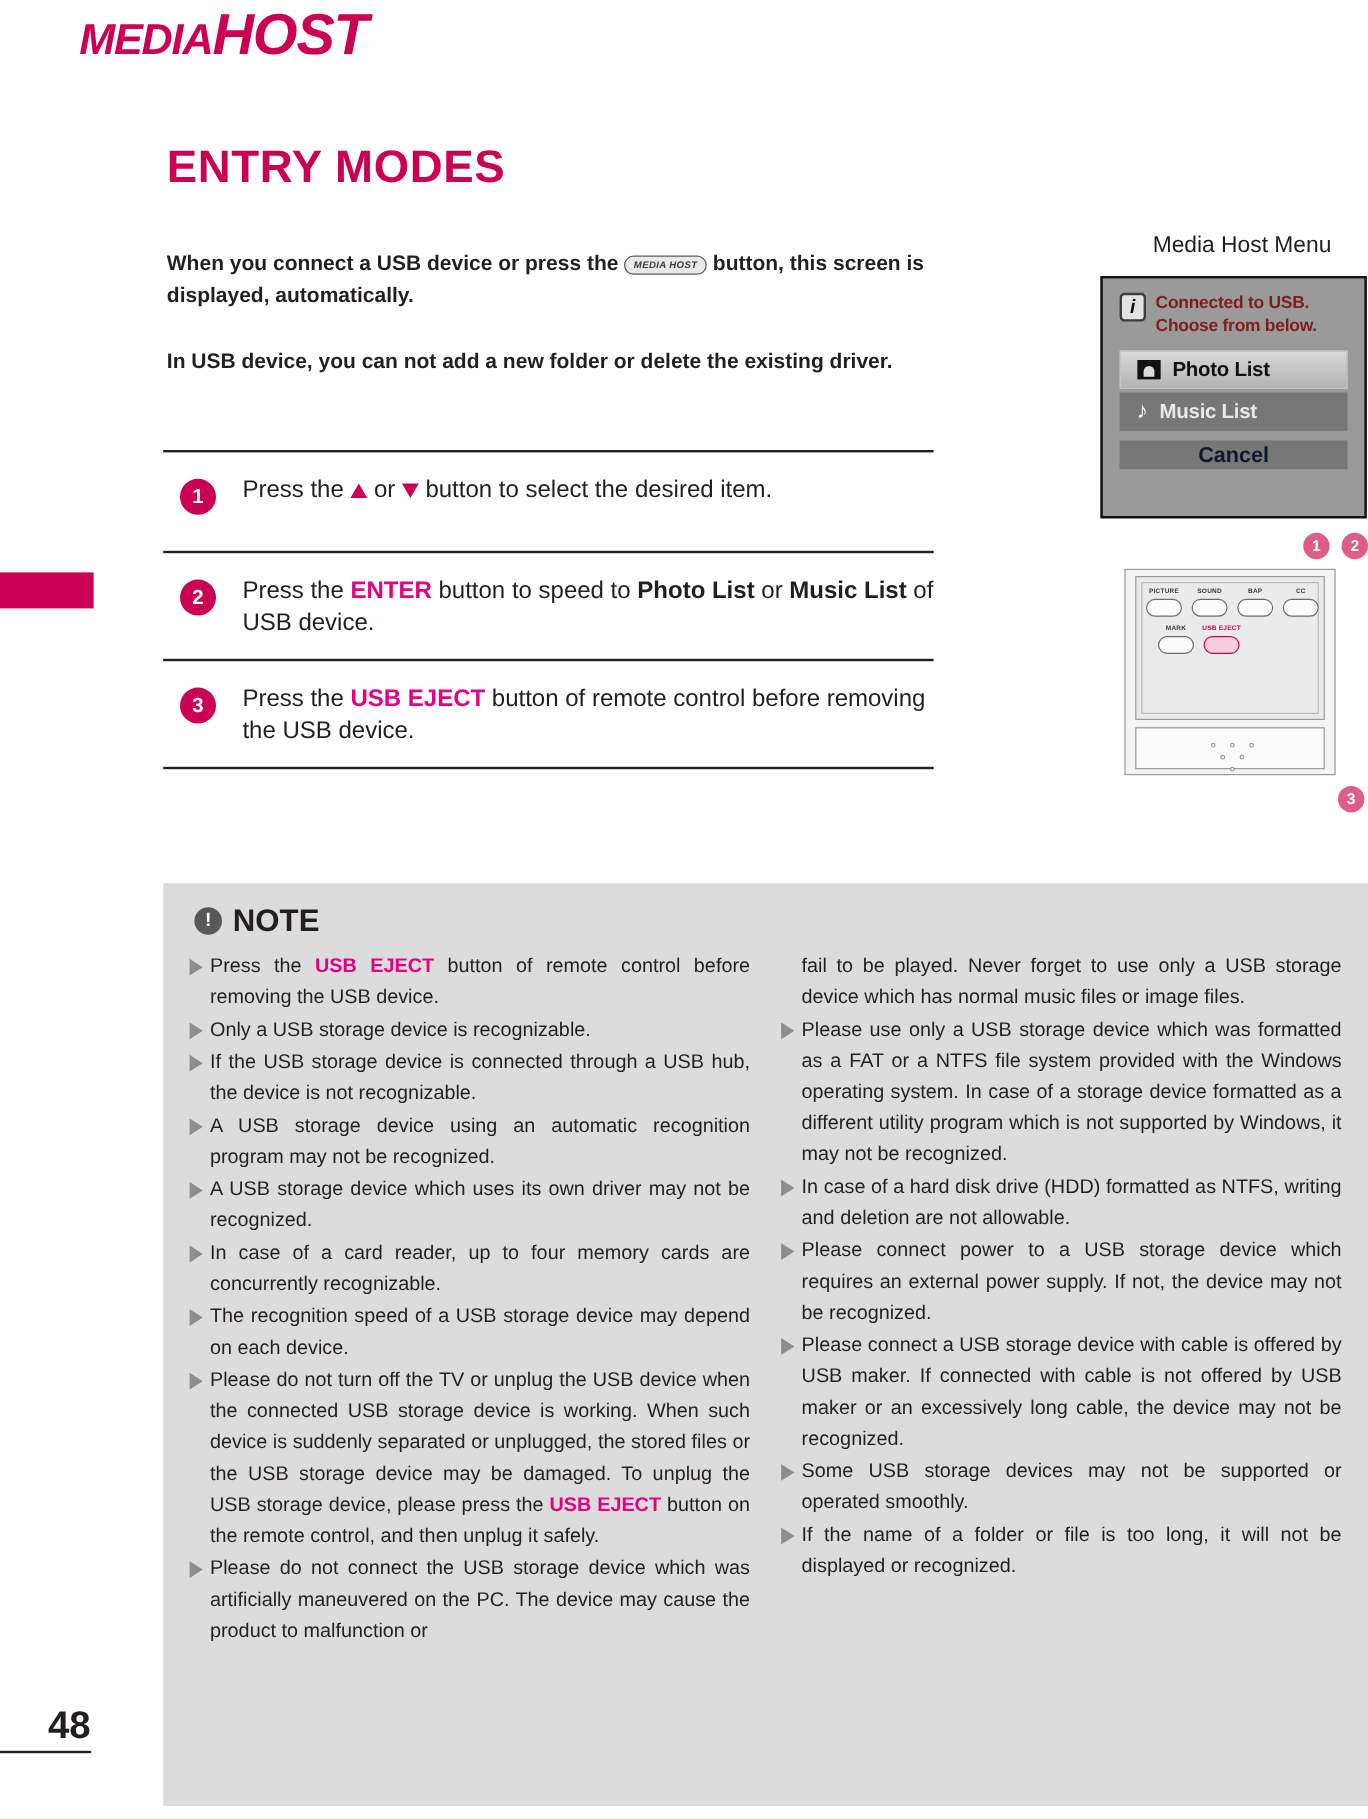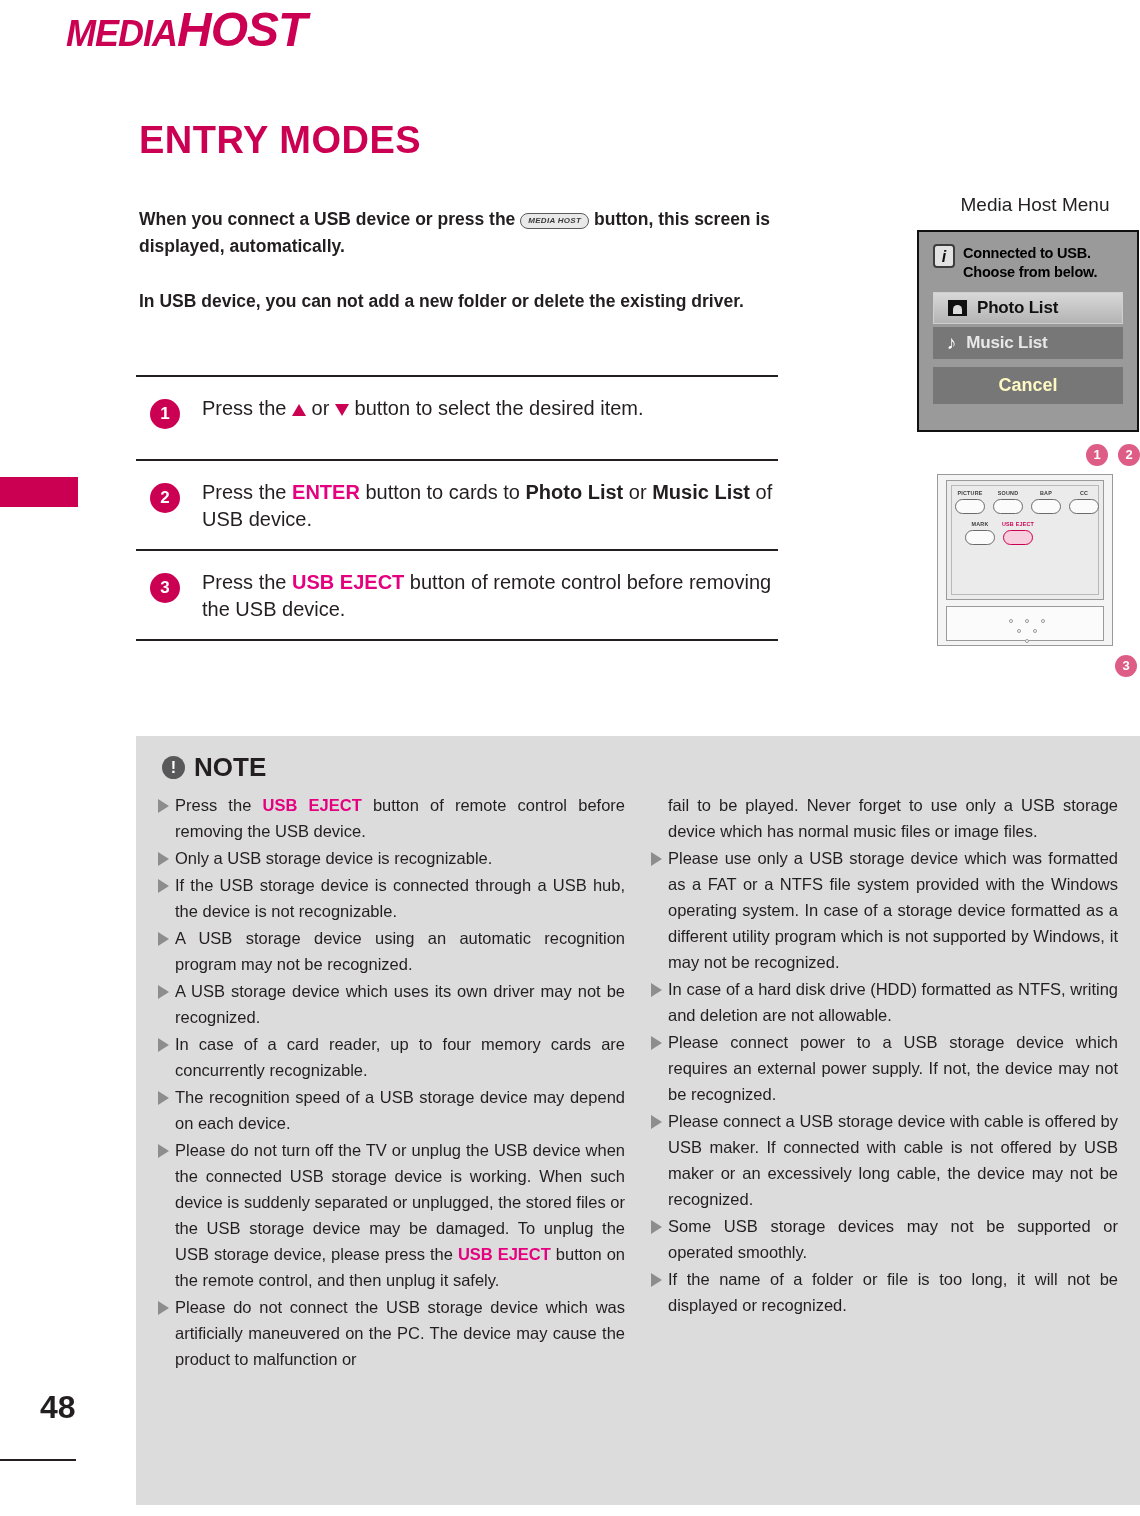--- a/index.html
+++ b/index.html
@@ -37,21 +37,21 @@
     background: #cc0052;
   }
   .page-rule {
     position: absolute;
     left: 0; top: 1459px;
     width: 76px; height: 2px;
     background: #231f20;
   }
   .page-num {
     position: absolute;
-    left: 40px; top: 1389px;
+    left: 40px; top: 1419px;
     font-size: 32px;
     font-weight: bold;
     color: #231f20;
   }
 
   
   .page-title {
     position: absolute;
     left: 139px; top: 119px;
     font-size: 38px;
@@ -160,21 +160,21 @@
     color: #111;
     font-size: 16px;
     font-weight: bold;
     font-style: italic;
     text-align: center;
     line-height: 21px;
   }
   .osd-head-text {
     font-size: 14.5px;
     line-height: 19px;
-    color: #000000;
+    color: #7f1d1d;
     font-weight: bold;
     letter-spacing: -0.2px;
   }
   .osd-item {
     height: 32px;
     display: flex;
     align-items: center;
     padding-left: 14px;
     font-size: 17px;
     font-weight: bold;
@@ -200,24 +200,24 @@
   .photo-ic::after {
     content: "";
     position: absolute;
     left: 3px; bottom: 0px;
     width: 9px; height: 9px;
     background: #dcdcdc;
     border-radius: 50% 50% 0 0;
   }
   .note-ic { font-size: 19px; color: #ffffff; line-height: 18px; }
   .osd-cancel {
-    height: 37px;
+    height: 24px;
     margin-top: 8px;
     background: #777777;
-    color: #fef9c3;
+    color: #0f172a;
     font-size: 18px;
     font-weight: bold;
     display: flex;
     align-items: center;
     justify-content: center;
   }
 
   
   .callout {
     position: absolute;
@@ -368,21 +368,21 @@
 
   <div class="step">
     <div class="badge">1</div>
     <div class="step-text"><span>Press the </span><span class="arrow-up"></span><span> or </span><span class="arrow-dn"></span><span> button to select the desired item.</span></div>
   </div>
 
   <div class="hrule"></div>
 
   <div class="step">
     <div class="badge">2</div>
-    <div class="step-text"><span>Press the </span><span class="mag">ENTER</span><span> button to cards to </span><span class="bld">Photo List</span><span> or </span><span class="bld">Music List</span><span> of USB device.</span></div>
+    <div class="step-text"><span>Press the </span><span class="mag">ENTER</span><span> button to speed to </span><span class="bld">Photo List</span><span> or </span><span class="bld">Music List</span><span> of USB device.</span></div>
   </div>
 
   <div class="hrule"></div>
 
   <div class="step step-3">
     <div class="badge">3</div>
     <div class="step-text"><span>Press the </span><span class="mag">USB EJECT</span><span>  button of remote control before removing the USB device.</span></div>
   </div>
 
   <div class="hrule"></div>

